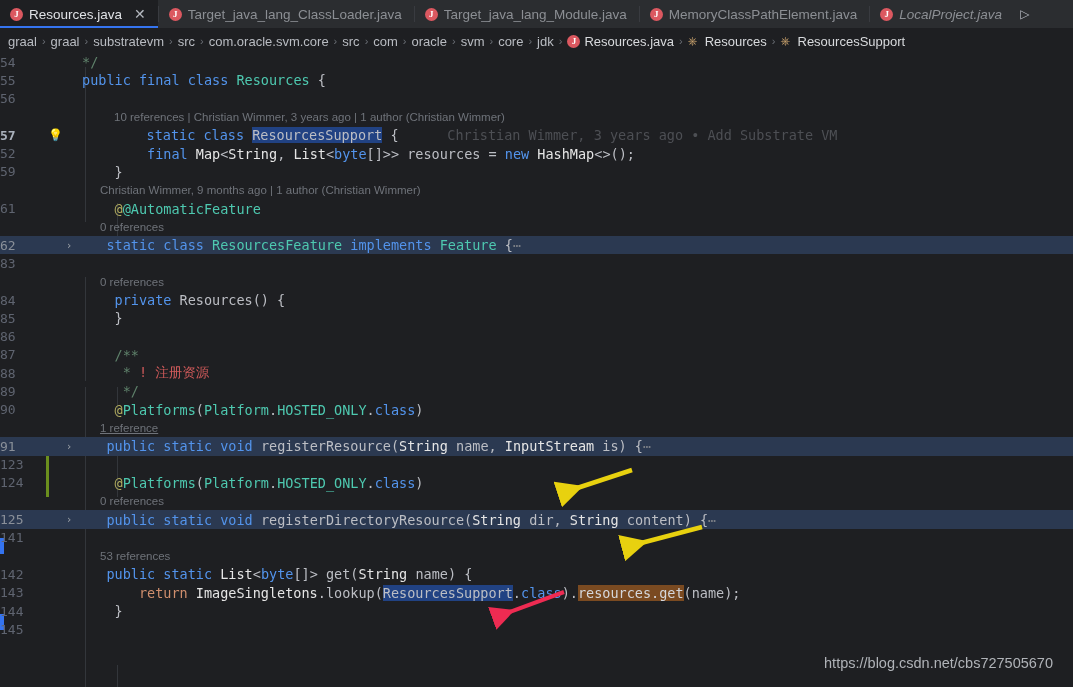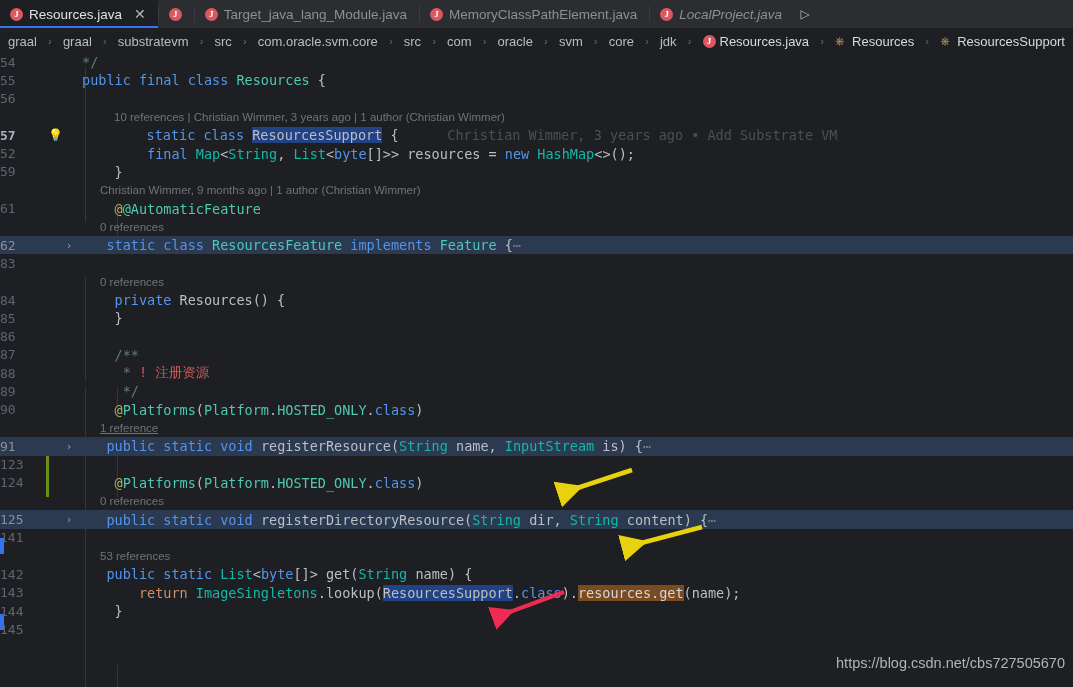--- a/index.html
+++ b/index.html
@@ -39,21 +39,21 @@
   }
   .tab-overflow{
     display:flex;align-items:center;justify-content:center;
     width:22px;color:#b4b8bf;font-size:12px;flex:0 0 auto;
   }
 
   
   .crumbs{
     display:flex;align-items:center;height:24px;
     background:#1e1f22;padding:0 8px;gap:4px;
-    font-size:13px;color:#b9bcc2;white-space:nowrap;overflow:hidden;justify-content:space-between;
+    font-size:13px;color:#b9bcc2;white-space:nowrap;overflow:hidden;
   }
   .crumb{display:flex;align-items:center;gap:4px;}
   .crumb.file{color:#d8dadd;}
   .crumb-sep{color:#6b6f76;font-size:11px;padding:0 1px;}
   .cicon-class{
     width:13px;height:13px;flex:0 0 auto;color:#c9a26d;font-size:12px;line-height:13px;
   }
 
   
   .editor{
@@ -90,62 +90,63 @@
   .vcs{
     position:absolute;left:0;width:4px;background:#3574f0;
   }
   .docmark{
     position:absolute;left:46px;width:3px;background:#6b8f1e;
   }
 
   
   .kw{color:#cf8e6d;}
   .kw2{color:#5394ec;}
-  .type{color:#14b8a6;}
+  .type{color:#e5e5e5;}
   .cls{color:#4ec9b0;}
   .id{color:#bcbec4;}
   .fn{color:#bcbec4;}
   .anno{color:#b3ae60;}
   .ann2{color:#4ec9b0;}
   .cmtg{color:#5f826b;}
   .punc{color:#bcbec4;}
   .blame{color:#4d4f54;margin-top:25px;}
   .sel-ident{background:#214283;color:#bcbec4;}
   .sel-usage{background:#7a4a21;color:#d5d7dc;}
   .todo-red{color:#cf5a5a;}
   .todo-mark{color:#cf5a5a;}
   .ellip{color:#7a7e85;}
   .bulb{color:#f2c55c;font-size:12px;}
 
   
   .arrow-layer{position:absolute;left:0;top:0;width:1073px;height:687px;pointer-events:none;}
 
   
   .watermark{
-    position:absolute;right:8px;bottom:16px;
+    position:absolute;right:20px;bottom:16px;
     color:#b0b3b8;font-size:14.5px;
     font-family:"Liberation Sans",sans-serif;
   }
 </style>
 </head>
 <body>
 
 <div class="ide">
 
   <div class="tabbar">
 
     <div class="tab active">
       <span class="jicon">J</span>
       <span class="tab-label">Resources.java</span>
       <span class="tab-close">✕</span>
     </div>
     <div class="tab-sep"></div>
 
     <div class="tab">
       <span class="jicon">J</span>
+      <span class="tab-label">Target_java_lang_ClassLoader.java</span>
     </div>
     <div class="tab-sep"></div>
 
     <div class="tab">
       <span class="jicon">J</span>
       <span class="tab-label">Target_java_lang_Module.java</span>
     </div>
     <div class="tab-sep"></div>
 
     <div class="tab">

